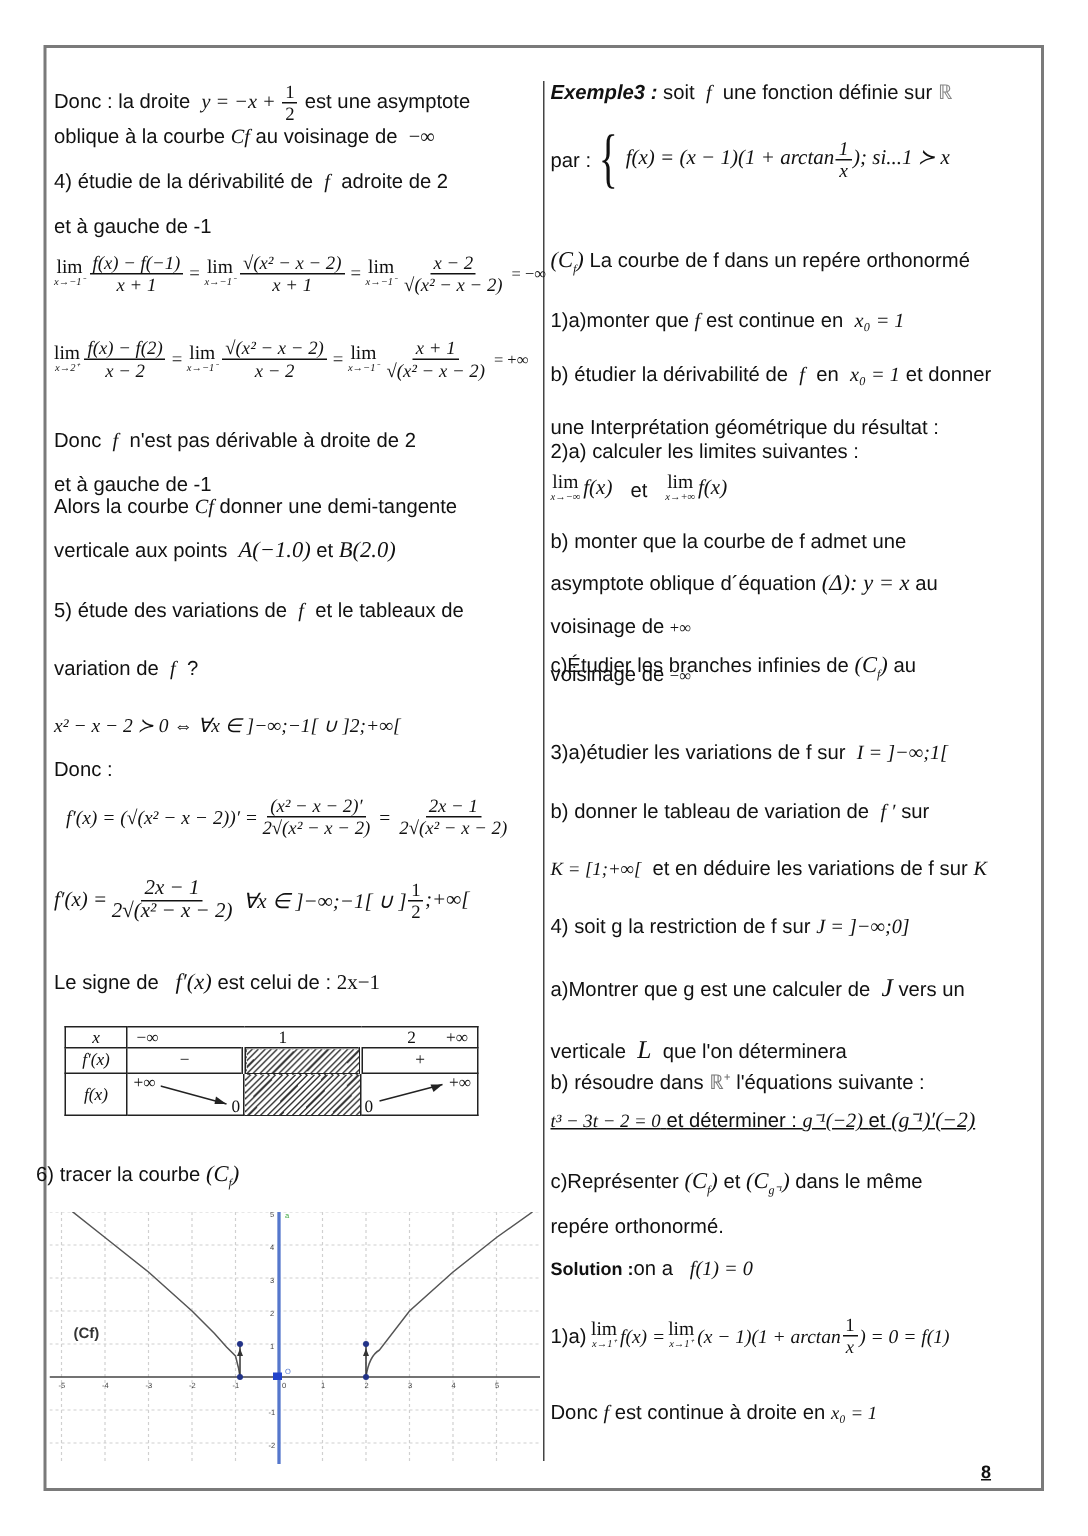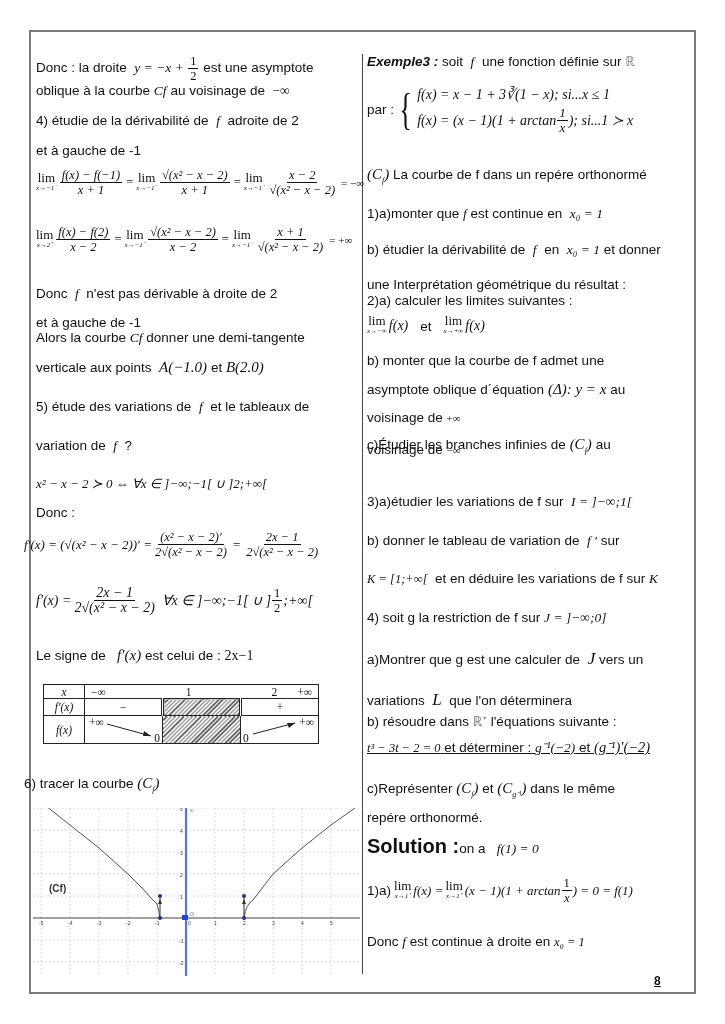--- a/index.html
+++ b/index.html
@@ -153,21 +153,21 @@
   <span>et le tableaux de</span>
 </div>
 <div class="txt" style="left:36px;top:438px;">
   <span>variation de</span>&nbsp;
   <span class="m">f</span>&nbsp;
   <span>?</span>
 </div>
 <div class="txt m" style="left:36px;top:476px;font-size:13px;">x² − x − 2 ≻ 0 ⇔ ∀x ∈ ]−∞;−1[ ∪ ]2;+∞[</div>
 <div class="txt" style="left:36px;top:505px;">Donc :</div>
 
-<div class="math-line" style="left:24px;top:530px;font-size:13px;">
+<div class="math-line" style="left:44px;top:530px;font-size:13px;">
   <span class="m">f′(x) = (√(x² − x − 2))′ =</span>
   <span class="frac">
       <span class="num m">(x² − x − 2)′</span>
       <span class="den m">2√(x² − x − 2)</span>
     </span>
   <span class="op">=</span>
   <span class="frac">
       <span class="num m">2x − 1</span>
       <span class="den m">2√(x² − x − 2)</span>
     </span>
@@ -309,21 +309,20 @@
   <span>soit</span>&nbsp;
   <span class="m">f</span>&nbsp;
   <span>une fonction définie sur</span>
   <span class="mr" style="color:#888">ℝ</span>
 </div>
 
 <div style="position:absolute;left:367px;top:84px;display:flex;align-items:center;">
   <span style="font-size:13.5px">par :</span>
   <span class="mr" style="font-size:44px;line-height:44px;font-weight:100;margin:0 1px;transform:scaleX(0.6)">{</span>
   <div style="display:flex;flex-direction:column;font-family:'Liberation Serif',serif;font-style:italic;font-size:14px;">
-    <span style="line-height:22px">f(x) = x − 1 + 3∛(1 − x); si...x ≤ 1</span>
     <span style="display:flex;align-items:center;line-height:16px">
       <span>f(x) = (x − 1)(1 + arctan</span>
       <span class="frac" style="font-size:13px">
           <span class="num">1</span>
           <span class="den m">x</span>
         </span>
       <span>); si...1 ≻ x</span>
     </span>
   </div>
 </div>
@@ -399,21 +398,21 @@
 <div class="txt" style="left:367px;top:610px;">
   <span>4) soit g la restriction de f sur</span>
   <span class="m">J = ]−∞;0]</span>
 </div>
 <div class="txt" style="left:367px;top:651px;">
   <span>a)Montrer que g est une calculer de</span>&nbsp;
   <span class="m" style="font-size:17px">J</span>
   <span>vers un</span>
 </div>
 <div class="txt" style="left:367px;top:692px;">
-  <span>variations</span>&nbsp;
+  <span>verticale</span>&nbsp;
   <span class="m" style="font-size:17px">L</span>&nbsp;
   <span>que l'on déterminera</span>
 </div>
 <div class="txt" style="left:367px;top:714px;">
   <span>b) résoudre dans</span>
   <span class="mr" style="color:#777">ℝ⁺</span>
   <span>l'équations suivante :</span>
 </div>
 <div class="txt" style="left:367px;top:739px;text-decoration:underline;">
   <span class="m" style="font-size:12.5px">t³ − 3t − 2 = 0</span>
@@ -424,21 +423,21 @@
 </div>
 <div class="txt" style="left:367px;top:780px;">
   <span>c)Représenter</span>
   <span class="m" style="font-size:15px"><span>(C</span><sub style="font-size:8px">f</sub><span>)</span></span>
   <span>et</span>
   <span class="m" style="font-size:15px"><span>(C</span><sub style="font-size:8px">g⁻¹</sub><span>)</span></span>
   <span>dans le même</span>
 </div>
 <div class="txt" style="left:367px;top:810px;">repére orthonormé.</div>
 <div class="txt" style="left:367px;top:838px;">
-  <span class="bold" style="font-size:20px">Solution :</span><span>on a</span>&nbsp;&nbsp;
+  <span class="bold" style="font-size:12px">Solution :</span><span>on a</span>&nbsp;&nbsp;
   <span class="m">f(1) = 0</span>
 </div>
 
 <div class="math-line" style="left:367px;top:876px;font-size:13px;">
   <span style="font-family:'Liberation Sans',sans-serif;font-size:13.5px;margin-right:3px">1)a)</span>
   <span class="lim">
       <span class="l">lim</span>
       <span class="s">x→1⁺</span>
     </span>
   <span class="m">f(x) =</span>

